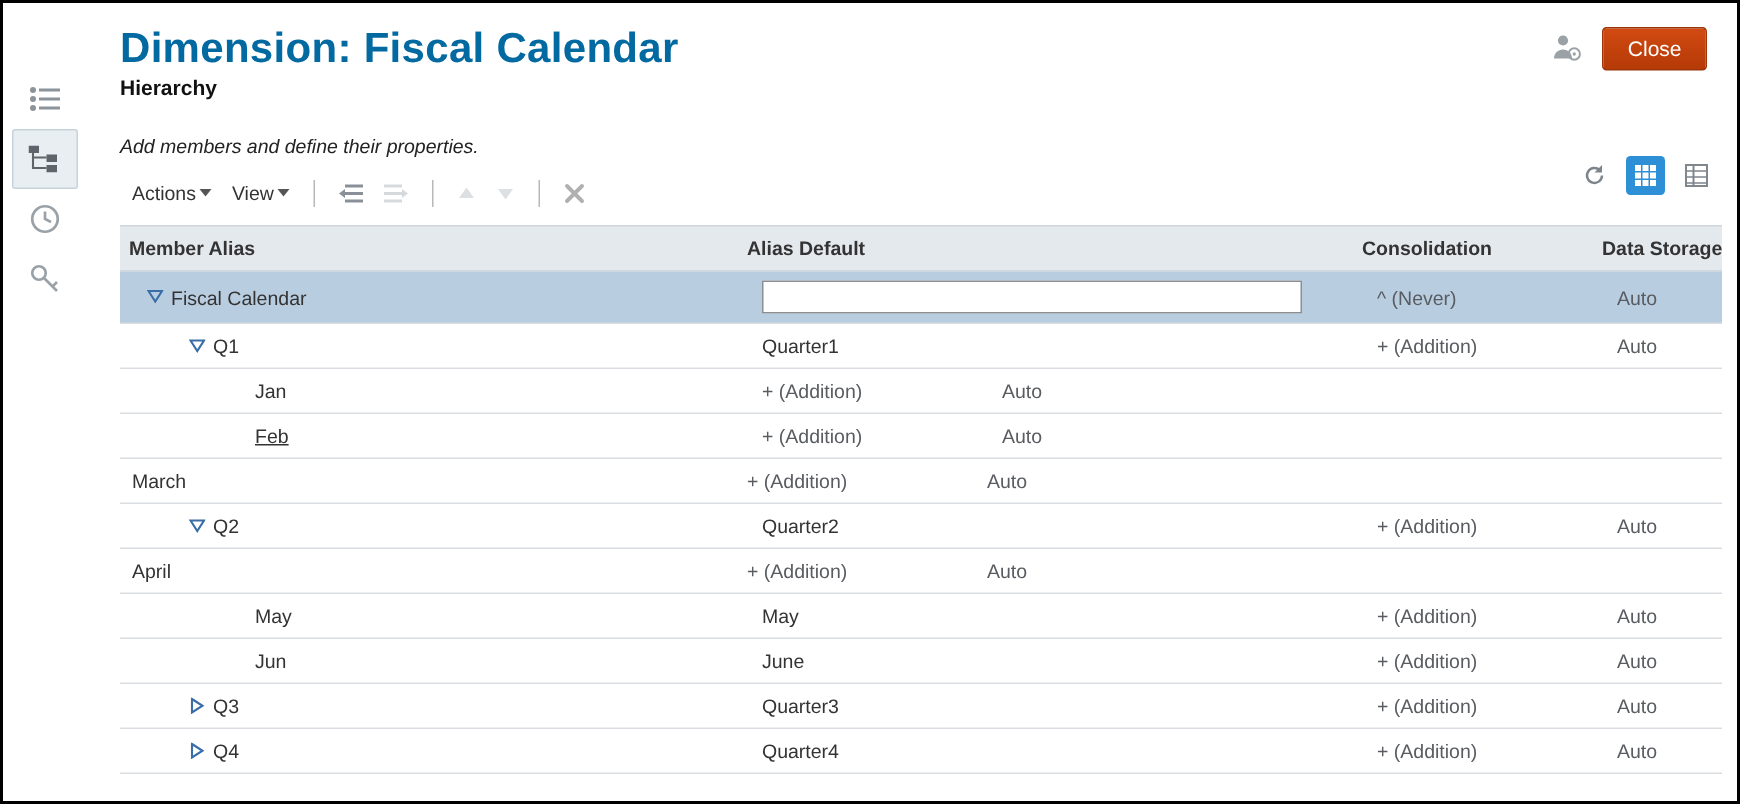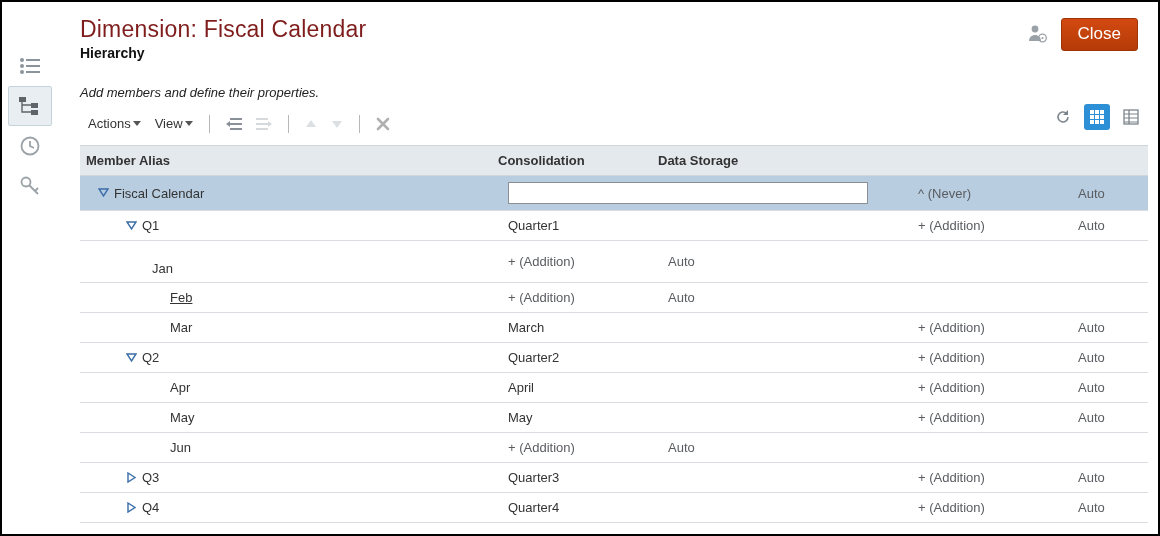--- a/index.html
+++ b/index.html
@@ -10,26 +10,26 @@
     .rail { position:absolute; left:6px; top:44px; width:44px; }
     .rail-btn { width:44px; height:40px; display:flex; align-items:center; justify-content:center; border:1px solid transparent; color:#6b737a; cursor:pointer; }
     .rail-btn.active { background:#e9eef3; border:1px solid #c7d3db; border-radius:2px; }
 
     .content { position:absolute; left:60px; right:0; top:0; bottom:0; padding:10px 10px 10px 18px; }
 
     .hdr-row { display:flex; align-items:flex-start; }
     .hdr-left { flex:1; }
     .hdr-right { display:flex; align-items:center; gap:14px; padding-top:6px; padding-right:10px; }
 
-    h1.title { margin:4px 0 0 0; font-size:23px; font-weight:400; color:#7f1d1d; letter-spacing:.2px; }
+    h1.title { margin:4px 0 0 0; font-size:28px; font-weight:700; color:#0369a1; letter-spacing:.2px; }
     .subtitle { margin:2px 0 24px 0; font-size:14px; font-weight:700; color:#111; }
     .helptext { margin:0 0 10px 0; font-size:13px; color:#222;font-style:italic; }
 
     .user-ico { color:#9aa2a8; position:relative; }
-    .close-btn { background:linear-gradient(#d24a11,#b53a07); color:#fff; border:1px solid #9c3406; padding:5px 16px 6px; font-size:17px; border-radius:3px; cursor:pointer;text-align:right; }
+    .close-btn { background:linear-gradient(#d24a11,#b53a07); color:#fff; border:1px solid #9c3406; padding:5px 16px 6px; font-size:14px; border-radius:3px; cursor:pointer;text-align:right; }
 
     
     .tb { display:flex; align-items:center; gap:6px; padding:4px 0 8px 4px; }
     .menu-btn { background:none; border:none; font-size:13px; color:#333; padding:2px 4px; cursor:pointer; display:inline-flex; align-items:center; gap:2px; }
     .caret-down { width:0; height:0; border-left:4px solid transparent; border-right:4px solid transparent; border-top:5px solid #555; display:inline-block; }
     .vbar { width:1px; height:18px; background:#b8b8b8; margin:0 6px; }
     .tbicon { color:#8a9097; padding:0 4px; display:inline-flex; }
     .tbicon.dis { opacity:.55; }
     .tbicon.x { color:#b0b0b0; font-size:18px; line-height:12px; }
 
@@ -197,20 +197,21 @@
           <line x1="1" y1="5" x2="15" y2="5" stroke="#7d858c" stroke-width="1"></line>
           <line x1="1" y1="9" x2="15" y2="9" stroke="#7d858c" stroke-width="1"></line>
           <line x1="1" y1="13" x2="15" y2="13" stroke="#7d858c" stroke-width="1"></line>
         </svg>
     </span>
   </div>
 
   <div class="grid">
     <div class="ghead">
       <div class="col-name">Member Alias</div>
+      <div class="col-alias">Alias Default</div>
       <div class="col-cons">Consolidation</div>
       <div class="col-stor">Data Storage</div>
     </div>
     <div id="rows">
         <div class="row sel">
           <div class="cell name" style="padding-left: 6px;">
             <span class="tw">
               <svg width="11" height="11" viewBox="0 0 11 11">
                 <polygon points="1,2 10,2 5.5,9" fill="none" stroke="#3a6ea8" stroke-width="1.4"></polygon>
               </svg>
@@ -228,80 +229,73 @@
                 <polygon points="1,2 10,2 5.5,9" fill="none" stroke="#3a6ea8" stroke-width="1.4"></polygon>
               </svg>
             </span>
             <span>Q1</span>
           </div>
           <div class="cell alias"><span>Quarter1</span></div>
           <div class="cell cons">+ (Addition)</div>
           <div class="cell stor">Auto</div>
         </div>
         <div class="row">
-          <div class="cell name" style="padding-left: 62px; flex-direction: column;">
+          <div class="cell name" style="padding-left: 62px;">
             <span class="tw"></span>
             <span>Jan</span>
           </div>
           <div class="cell cons">+ (Addition)</div>
           <div class="cell stor">Auto</div>
         </div>
         <div class="row">
           <div class="cell name" style="padding-left: 62px; text-decoration: underline;">
             <span class="tw"></span>
             <span>Feb</span>
           </div>
           <div class="cell cons">+ (Addition)</div>
           <div class="cell stor">Auto</div>
         </div>
         <div class="row">
-          <div class="cell name" style="padding-left: 62px;">
-            <span class="tw"></span>
-            <span>Mar</span>
-          </div>
           <div class="cell alias"><span>March</span></div>
           <div class="cell cons">+ (Addition)</div>
           <div class="cell stor">Auto</div>
         </div>
         <div class="row">
           <div class="cell name" style="padding-left: 34px;">
             <span class="tw">
               <svg width="11" height="11" viewBox="0 0 11 11">
                 <polygon points="1,2 10,2 5.5,9" fill="none" stroke="#3a6ea8" stroke-width="1.4"></polygon>
               </svg>
             </span>
             <span>Q2</span>
           </div>
           <div class="cell alias"><span>Quarter2</span></div>
           <div class="cell cons">+ (Addition)</div>
           <div class="cell stor">Auto</div>
         </div>
         <div class="row">
-          <div class="cell name" style="padding-left: 62px;">
-            <span class="tw"></span>
-            <span>Apr</span>
-          </div>
           <div class="cell alias"><span>April</span></div>
           <div class="cell cons">+ (Addition)</div>
           <div class="cell stor">Auto</div>
         </div>
         <div class="row">
           <div class="cell name" style="padding-left: 62px;">
             <span class="tw"></span>
             <span>May</span>
           </div>
           <div class="cell alias"><span>May</span></div>
           <div class="cell cons">+ (Addition)</div>
           <div class="cell stor">Auto</div>
         </div>
         <div class="row">
           <div class="cell name" style="padding-left: 62px;">
             <span class="tw"></span>
             <span>Jun</span>
           </div>
+          <div class="cell alias"><span>June</span></div>
           <div class="cell cons">+ (Addition)</div>
           <div class="cell stor">Auto</div>
         </div>
         <div class="row">
           <div class="cell name" style="padding-left: 34px;">
             <span class="tw">
               <svg width="11" height="11" viewBox="0 0 11 11">
                 <polygon points="2,1 9,5.5 2,10" fill="none" stroke="#3a6ea8" stroke-width="1.4"></polygon>
               </svg>
             </span>

